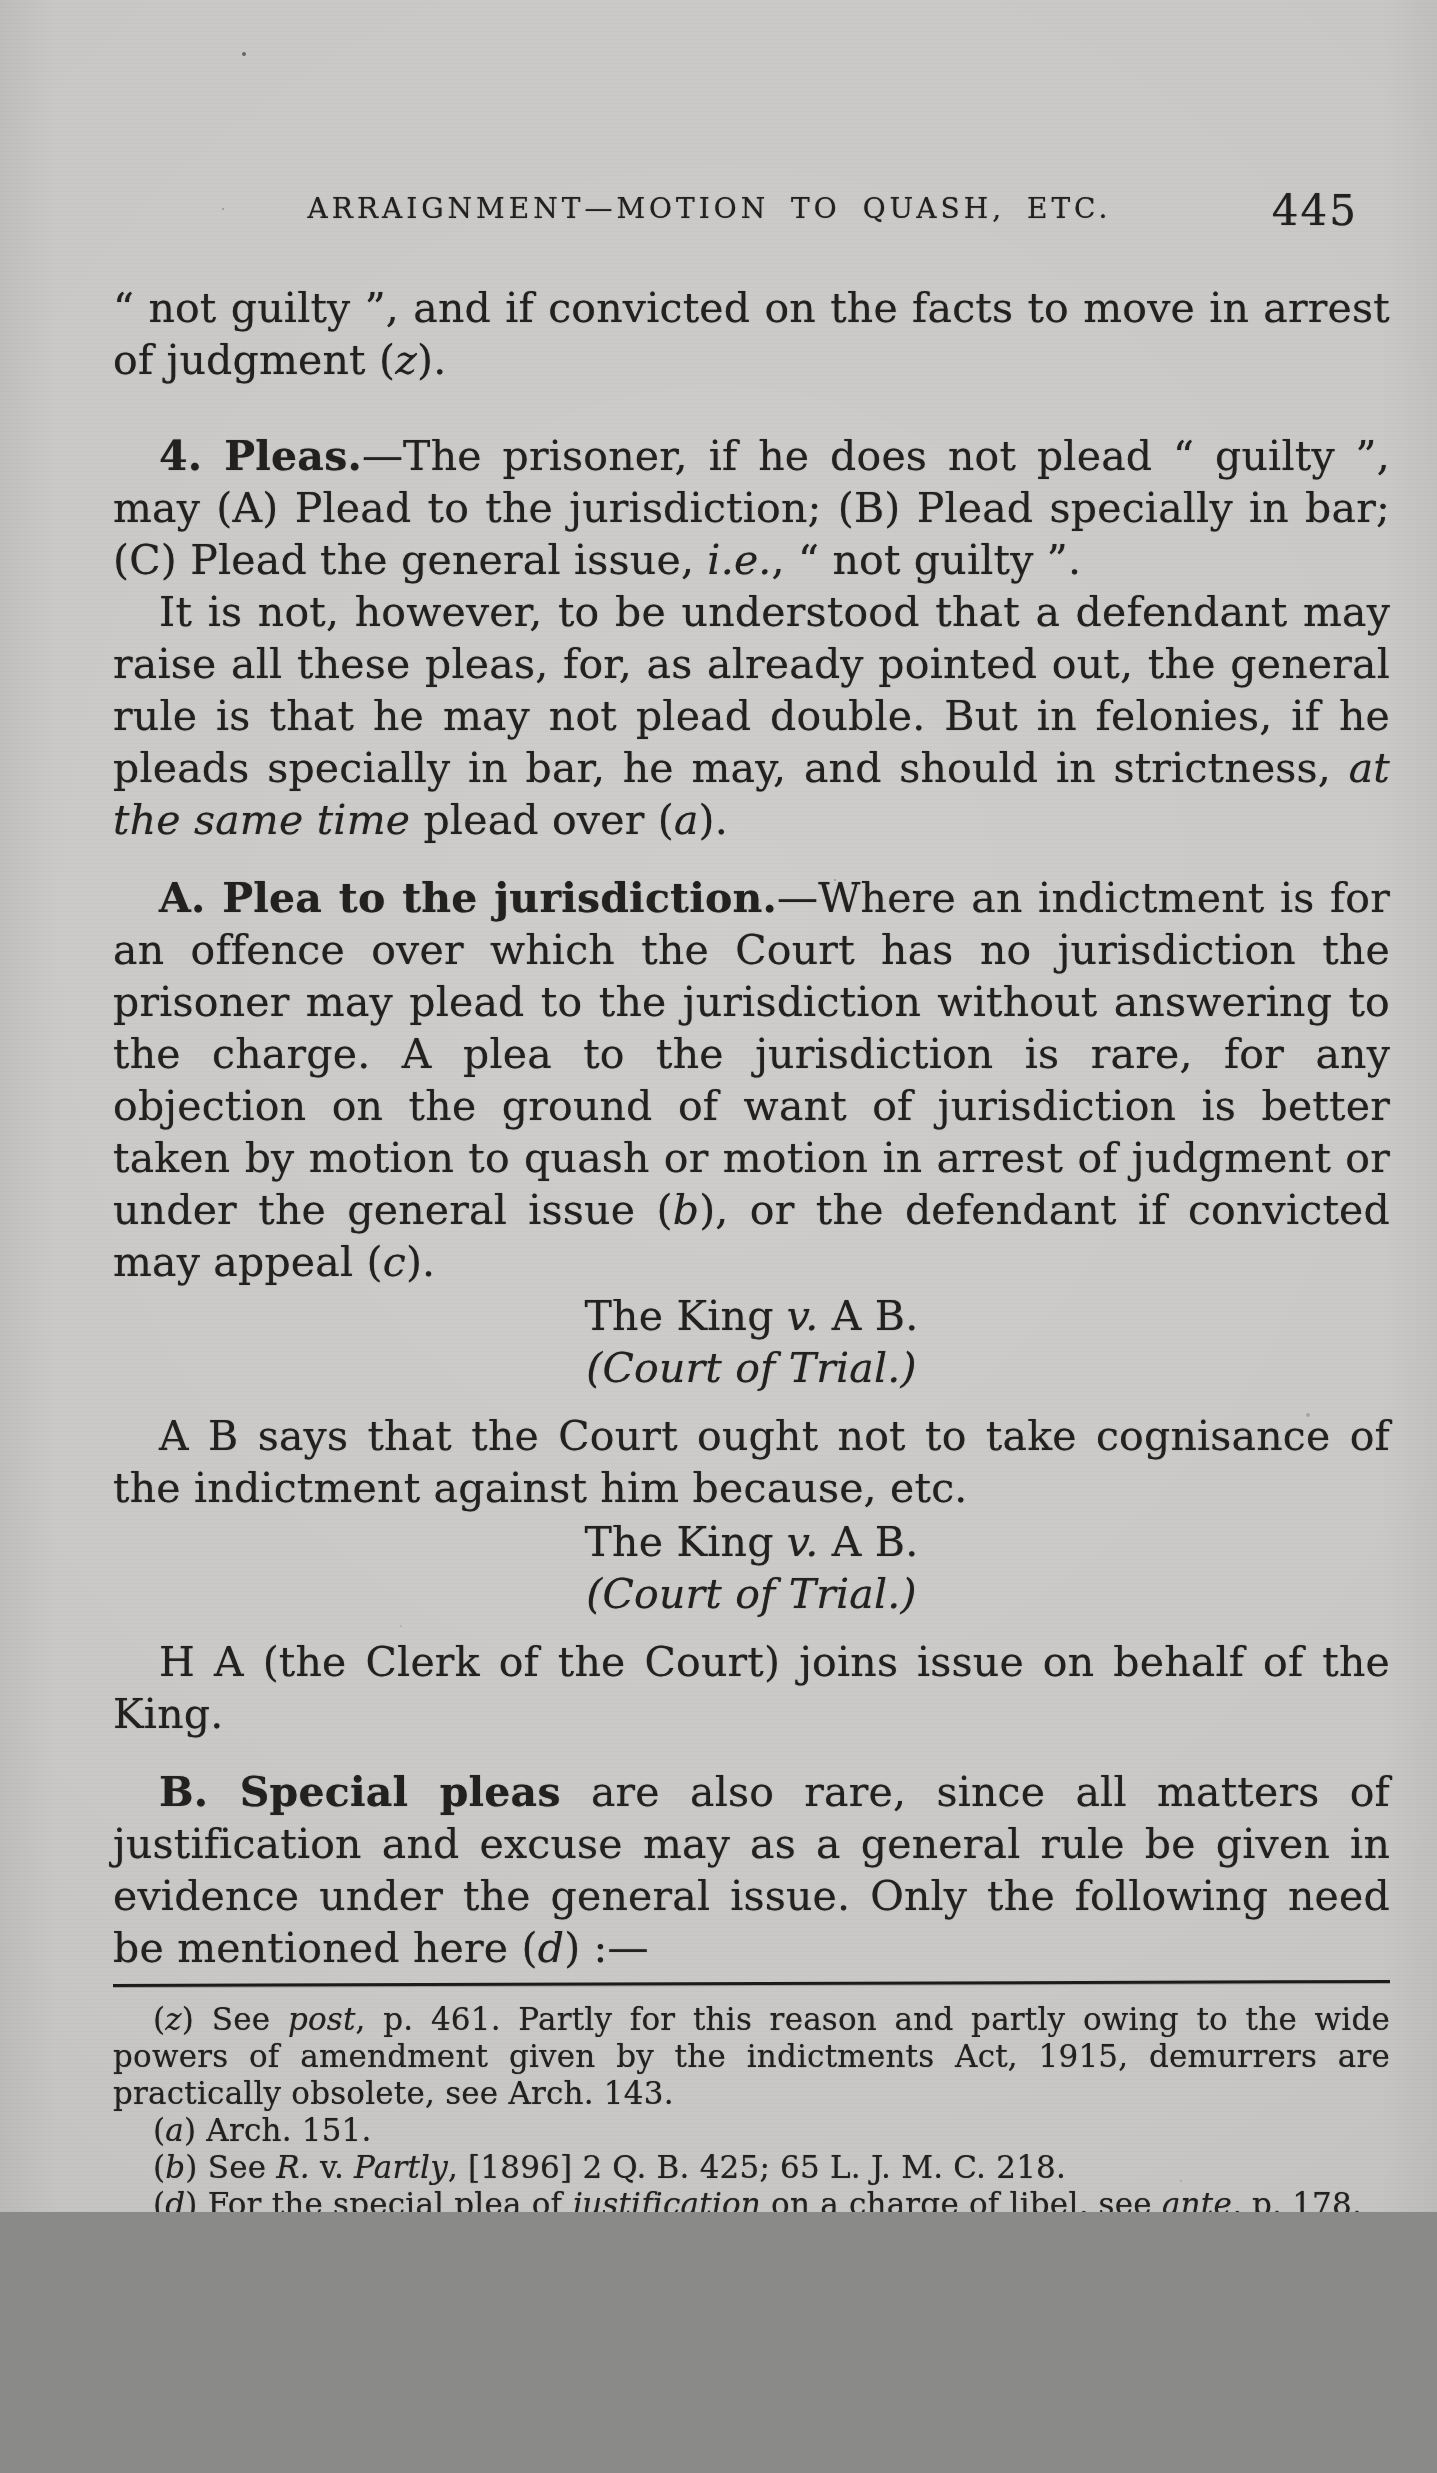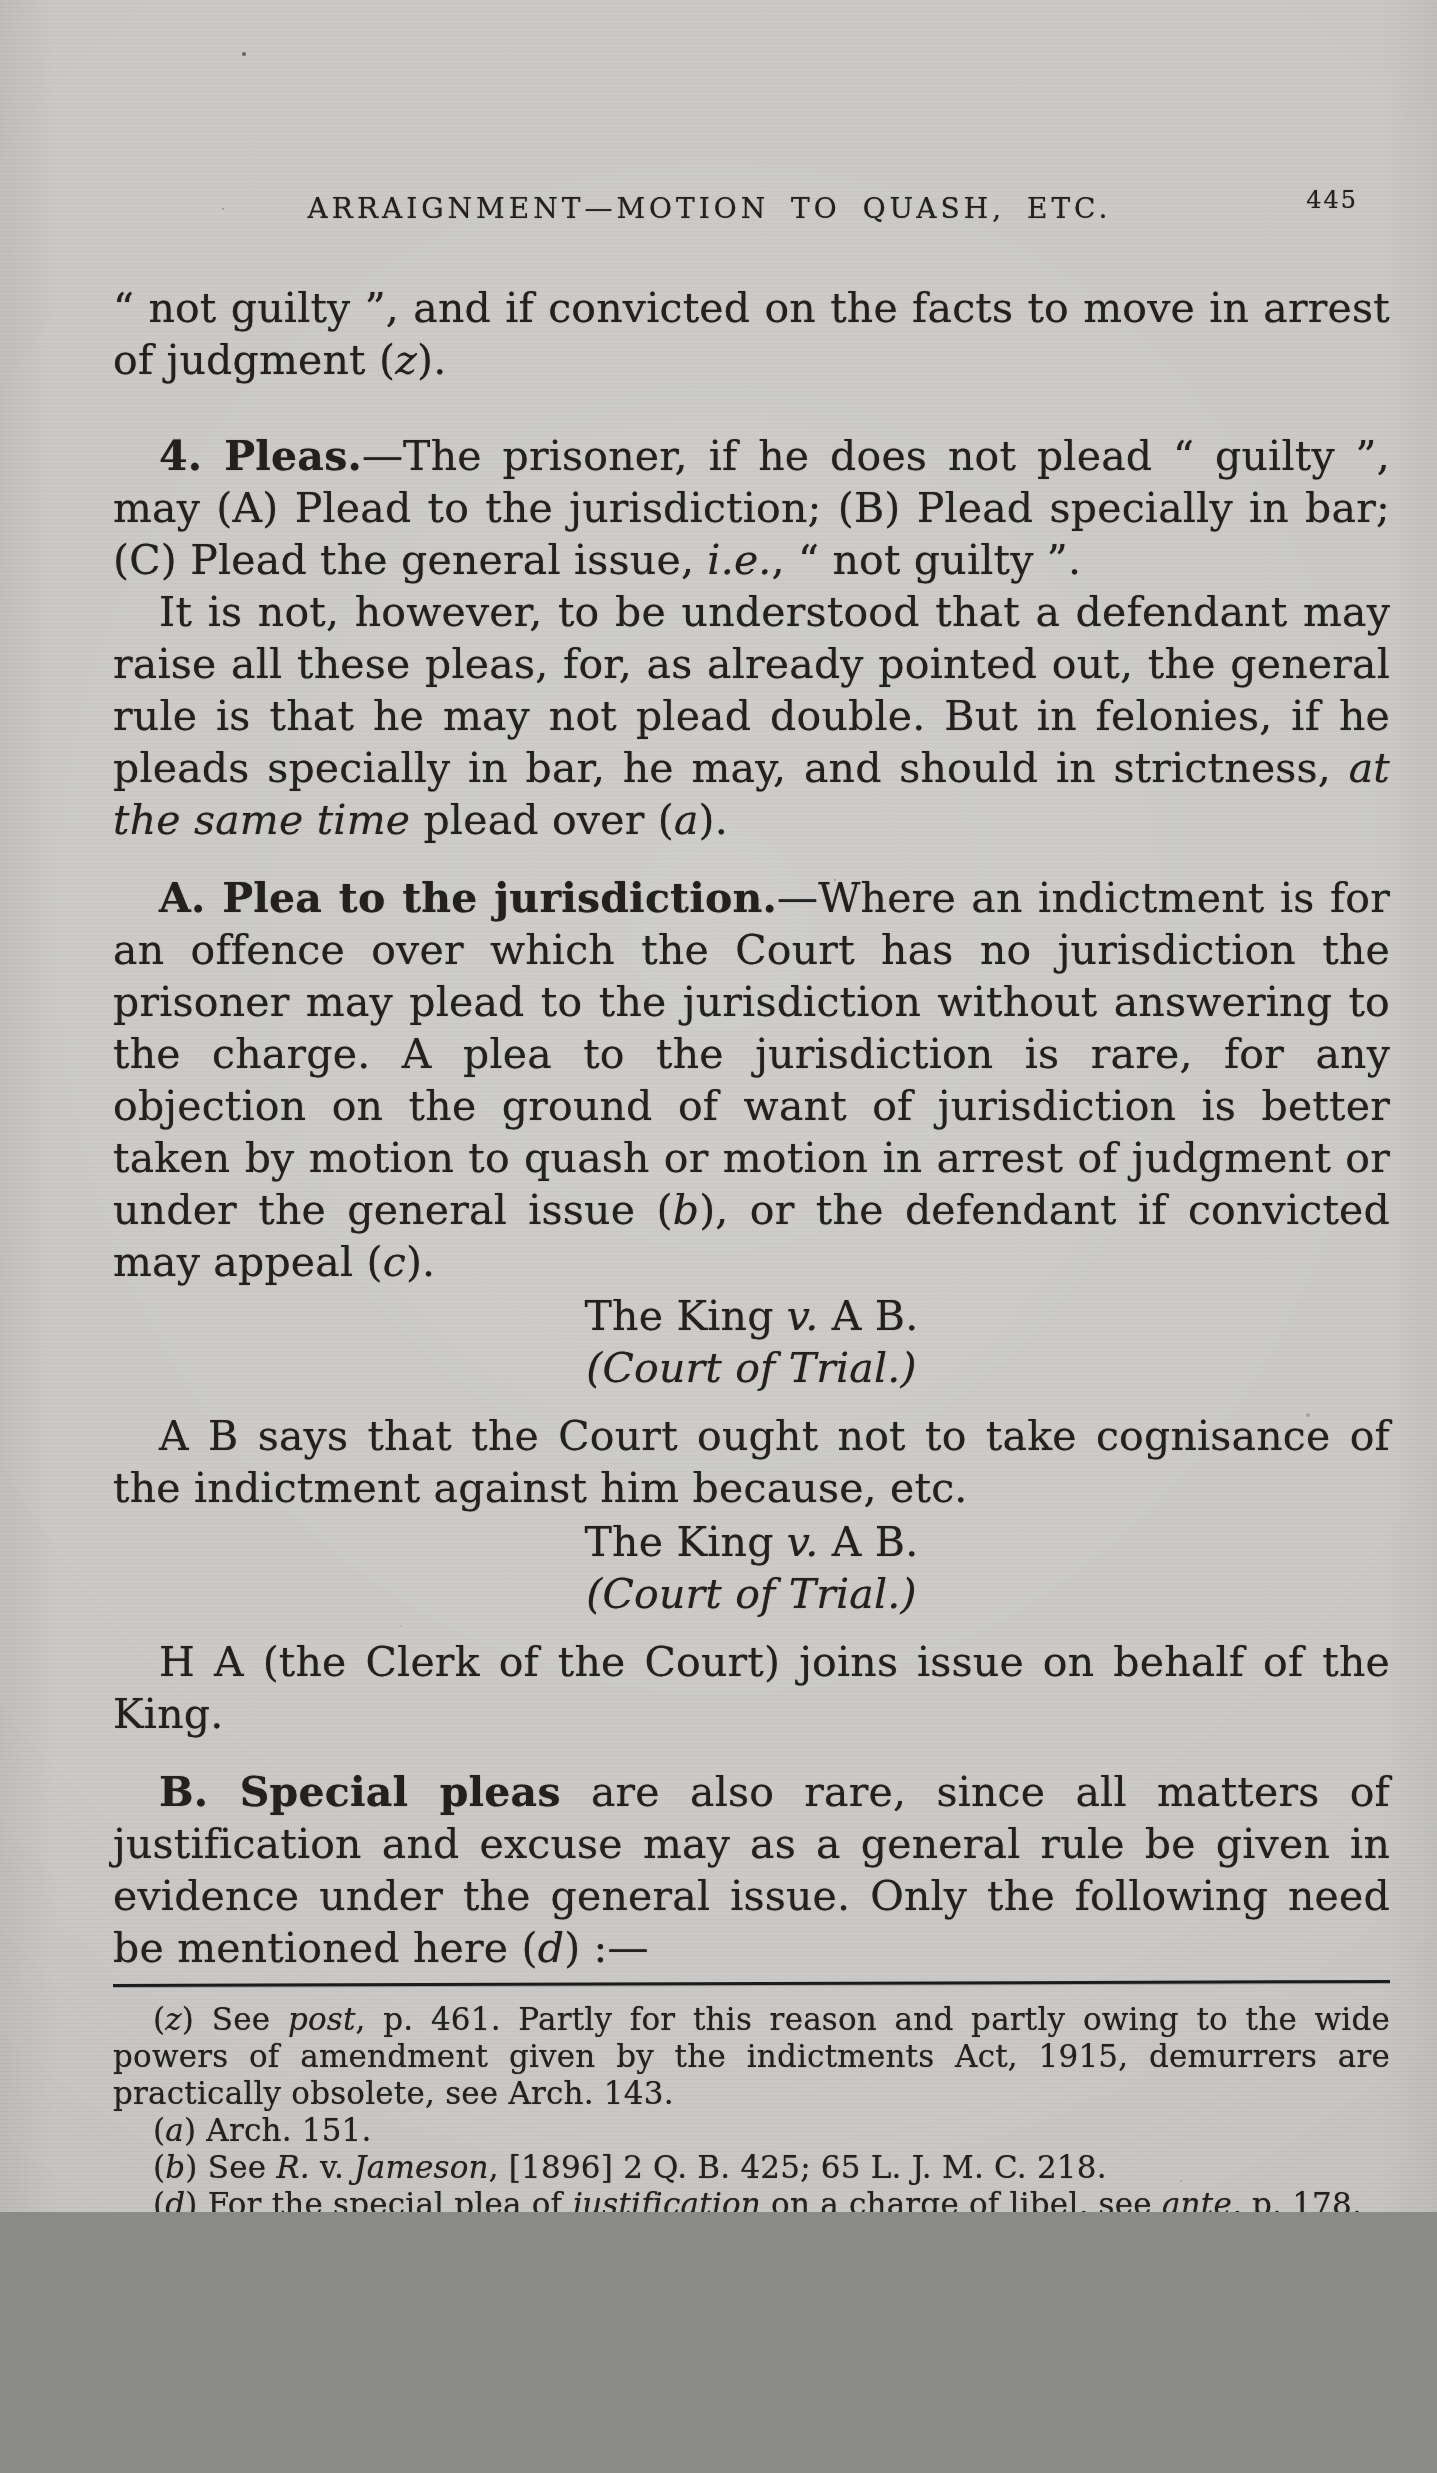--- a/index.html
+++ b/index.html
@@ -53,21 +53,21 @@
     word-spacing: 9px;
     white-space: nowrap;
     transform: translateX(-42px);
     display: inline-block;
     text-shadow: 0 0 1px rgba(25,25,25,0.6);
   }
   .page-number {
     position: absolute;
     right: 32px;
     top: -6px;
-    font-size: 24px;
+    font-size: 42px;
     letter-spacing: 2px;
     text-shadow: 0 0 1px rgba(25,25,25,0.6);
   }
 
   
   .blk {
     margin: 0;
     font-size: 41px;
     line-height: 52px;
     letter-spacing: 0.2px;
@@ -122,18 +122,18 @@
         <p class="blk center v-formtop"><span class="">The King </span><span class=" i">v.</span><span class=""> A B.</span></p>
         <p class="blk center"><span class=" i">(Court of Trial.)</span></p>
         <p class="blk para indent v-after"><span class="">A B says that the Court ought not to take cognisance of the indictment against him because, etc.</span></p>
         <p class="blk center v-formtop"><span class="">The King </span><span class=" i">v.</span><span class=""> A B.</span></p>
         <p class="blk center"><span class=" i">(Court of Trial.)</span></p>
         <p class="blk para indent v-after"><span class="">H A (the Clerk of the Court) joins issue on behalf of the King.</span></p>
         <p class="blk para indent v-secta"><span class="b">B. Special pleas</span><span class=""> are also rare, since all matters of justification and excuse may as a general rule be given in evidence under the general issue.  Only the following need be mentioned here (</span><span class=" i">d</span><span class="">) :—</span></p>
         <div class="rule"></div>
         <p class="blk footnote indent"><span class="">(</span><span class=" i">z</span><span class="">) See </span><span class=" i">post</span><span class="">, p. 461.  Partly for this reason and partly owing to the wide powers of amendment given by the indictments Act, 1915, demurrers are practically obsolete, see Arch. 143.</span></p>
         <p class="blk footnote indent"><span class="">(</span><span class=" i">a</span><span class="">) Arch. 151.</span></p>
-        <p class="blk footnote indent"><span class="">(</span><span class=" i">b</span><span class="">) See </span><span class=" i">R.</span><span class=""> v. </span><span class=" i">Jameson</span><span class="">, [1896] 2 Q. B. 425; 65 L. J. M. C. 218.</span></p>
+        <p class="blk footnote indent"><span class="">(</span><span class=" i">b</span><span class="">) See </span><span class=" i">R.</span><span class=""> v. </span><span class=" i">Partly</span><span class="">, [1896] 2 Q. B. 425; 65 L. J. M. C. 218.</span></p>
         <p class="blk footnote indent"><span class="">(</span><span class=" i">d</span><span class="">) For the special plea of </span><span class=" i">justification</span><span class=""> on a charge of libel, see </span><span class=" i">ante</span><span class="">, p. 178.</span></p>
       </main>
 
   </div>
 </div>
 
 </body></html>

